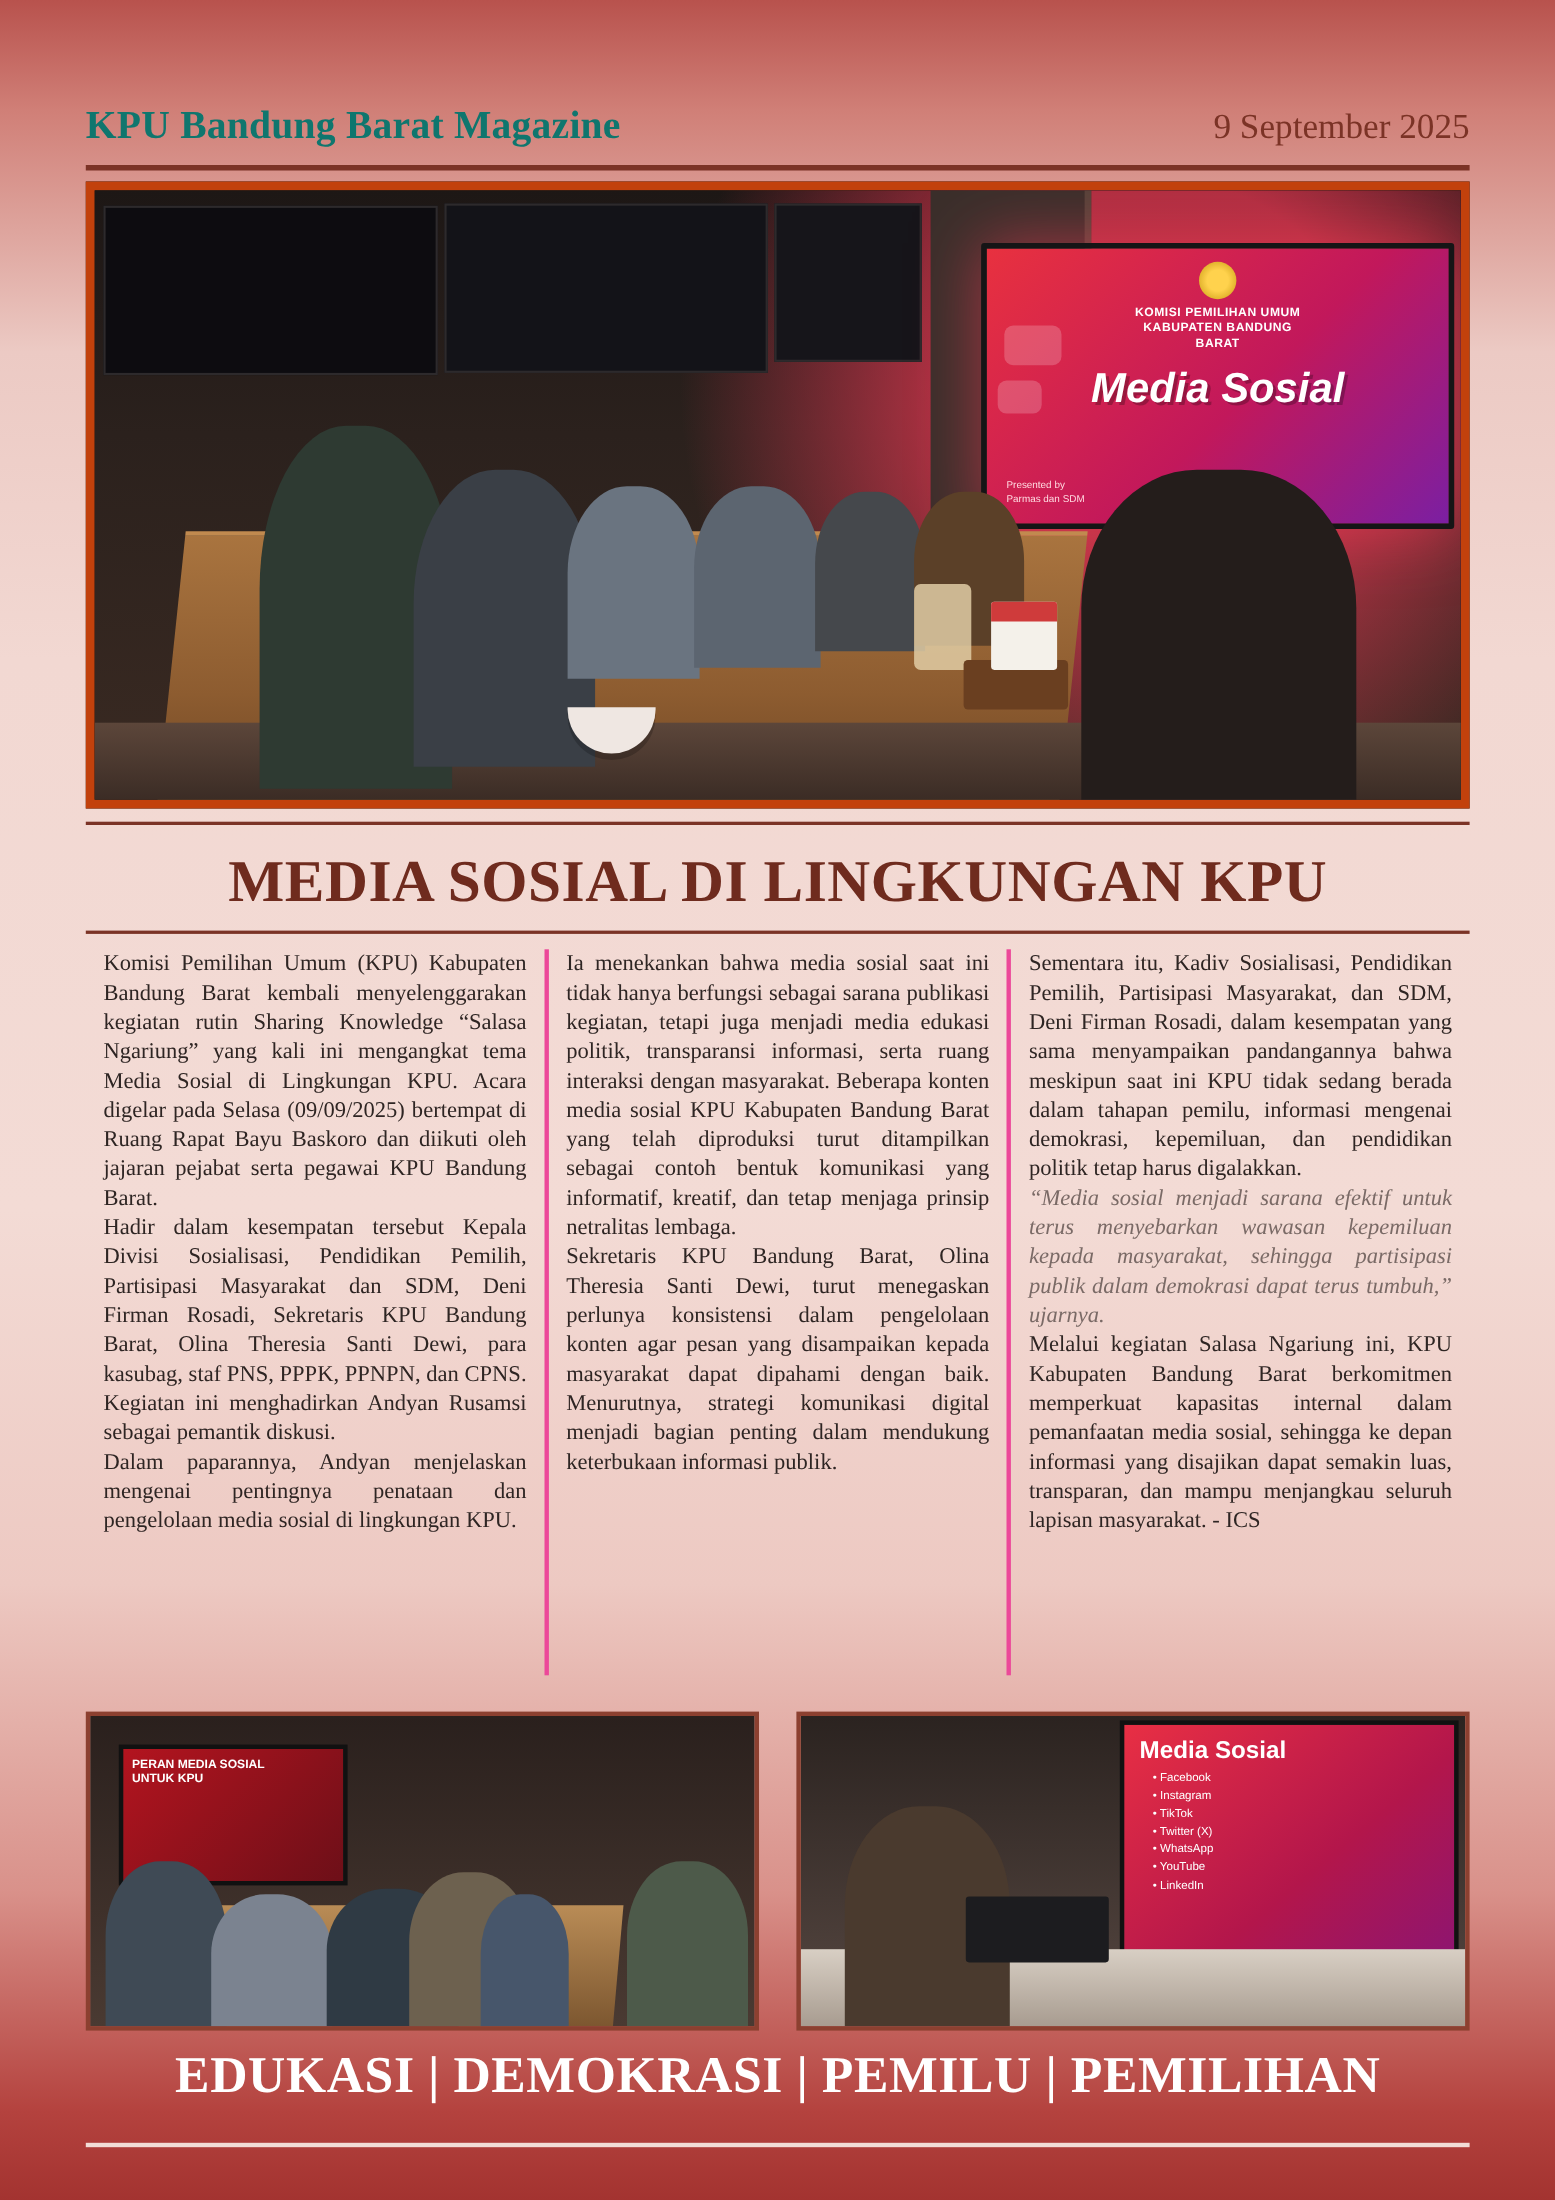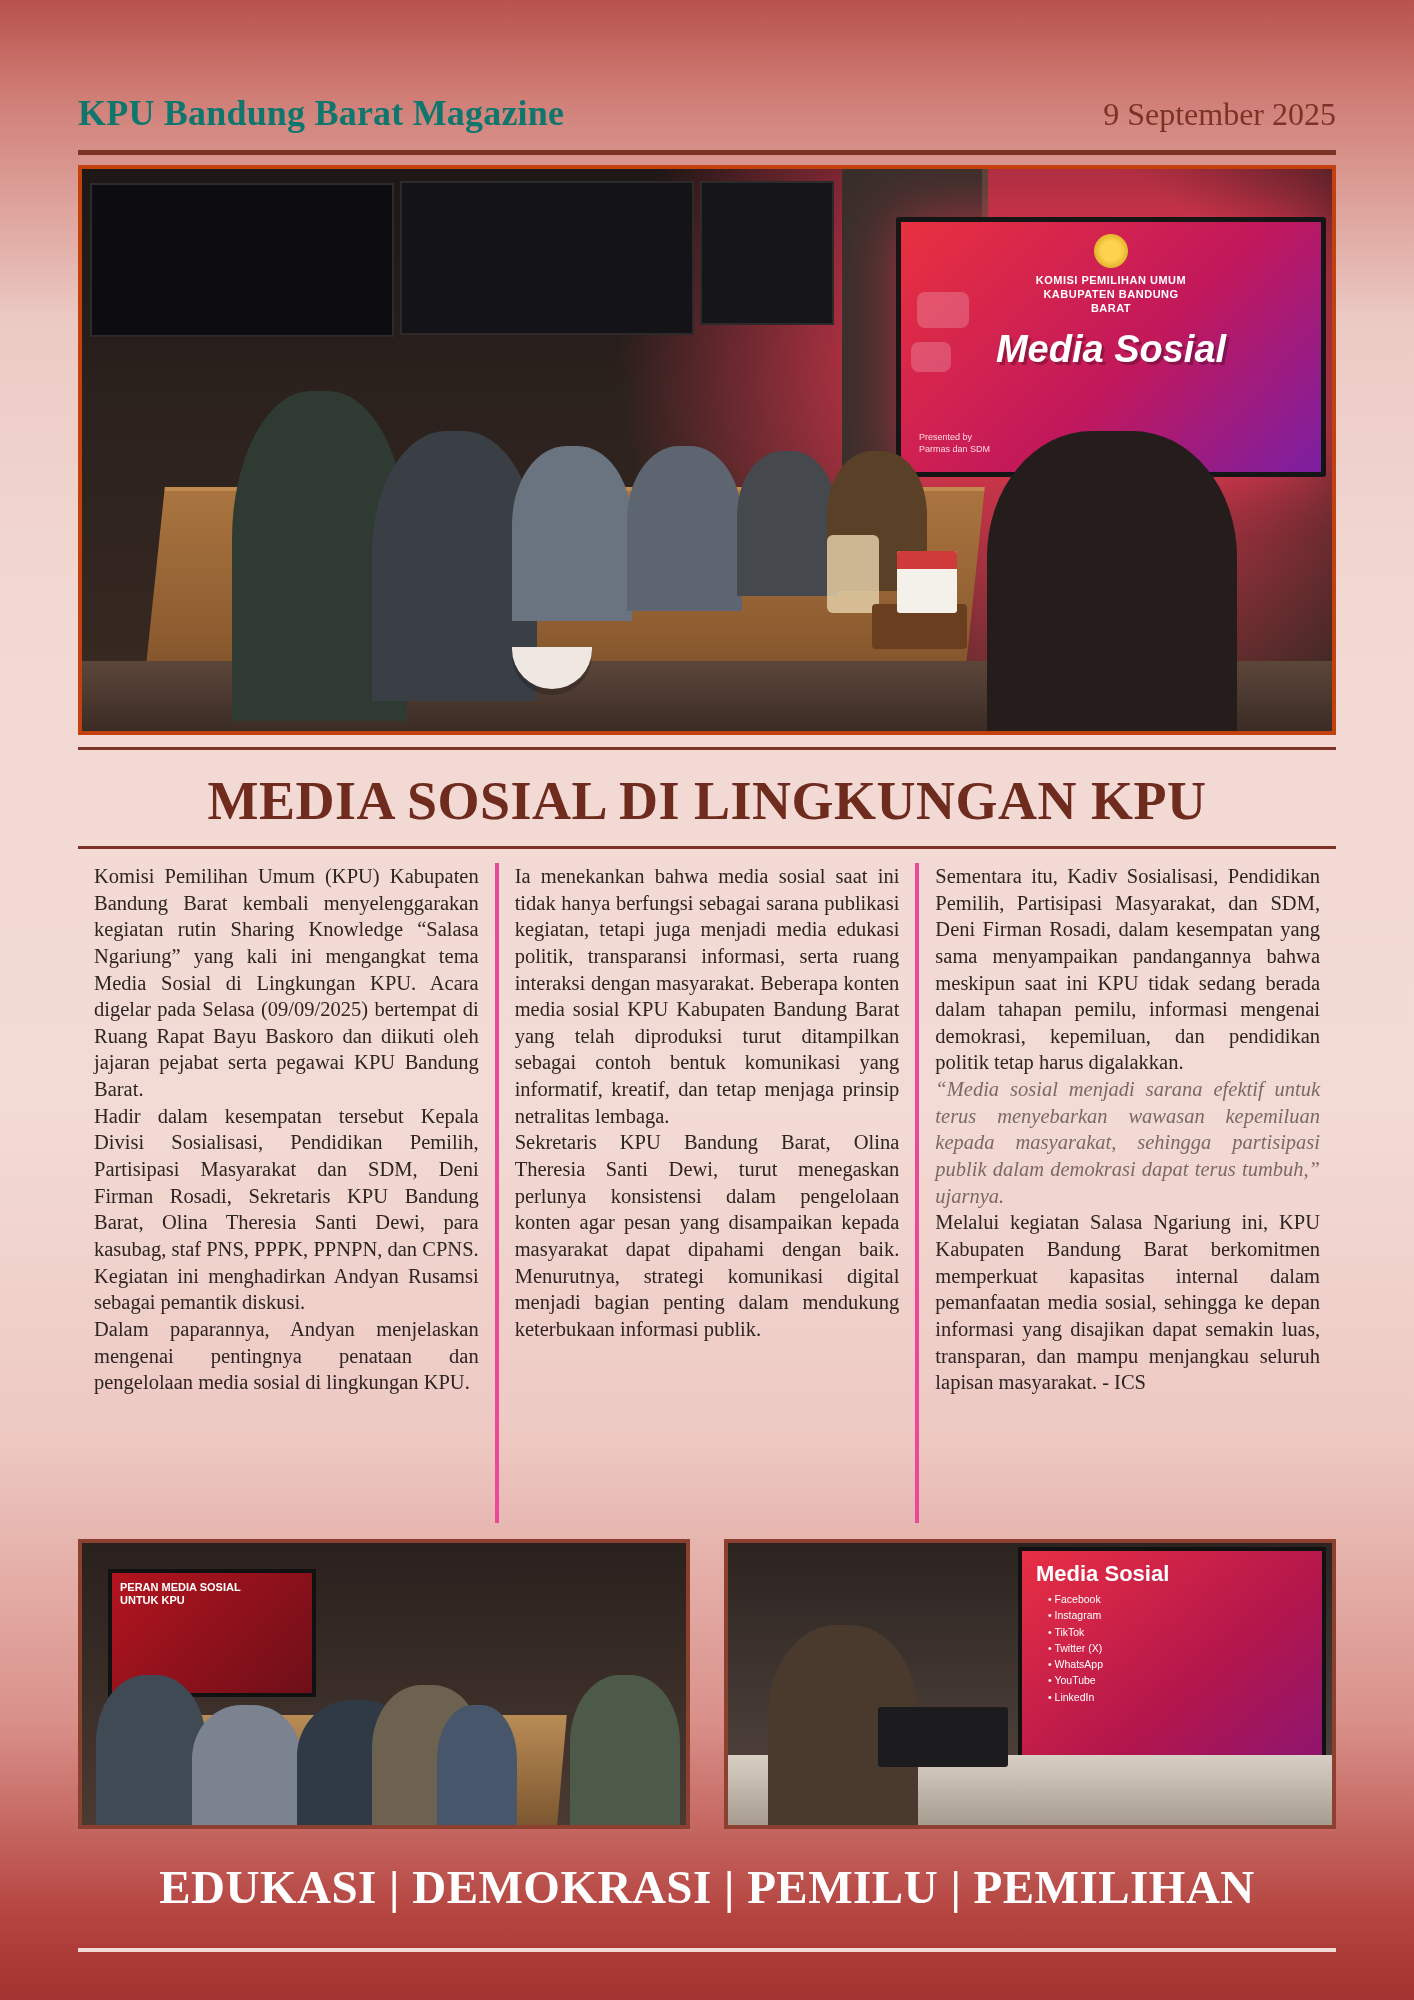--- a/index.html
+++ b/index.html
@@ -56,21 +56,21 @@
   }
   .rule-thin {
     height: 3px;
     background: #7b3326;
   }
 
   
   .hero {
     margin-top: 10px;
     height: 570px;
-    border: 4px solid #c2410c;
+    border: 8px solid #c2410c;
     box-sizing: border-box;
     position: relative;
     overflow: hidden;
     background: #1a1413;
   }
   .hero-inner {
     position: absolute;
     inset: 0;
     background:
        radial-gradient(circle at 78% 32%, rgba(255,60,90,.65) 0 18%, rgba(0,0,0,0) 42%),
@@ -195,21 +195,21 @@
   .col p { margin: 0; }
   .quote {
     font-style: italic;
     color: #7a6a66;
   }
 
   
   .photos {
     display: flex;
     gap: 34px;
-    margin-top: 16px;
+    margin-top: 33px;
     height: 290px;
     border-radius: 14px;
   }
   .photo {
     flex: 1;
     border: 4px solid #8c4030;
     box-sizing: border-box;
     position: relative;
     overflow: hidden;
     background: #1b1413;

